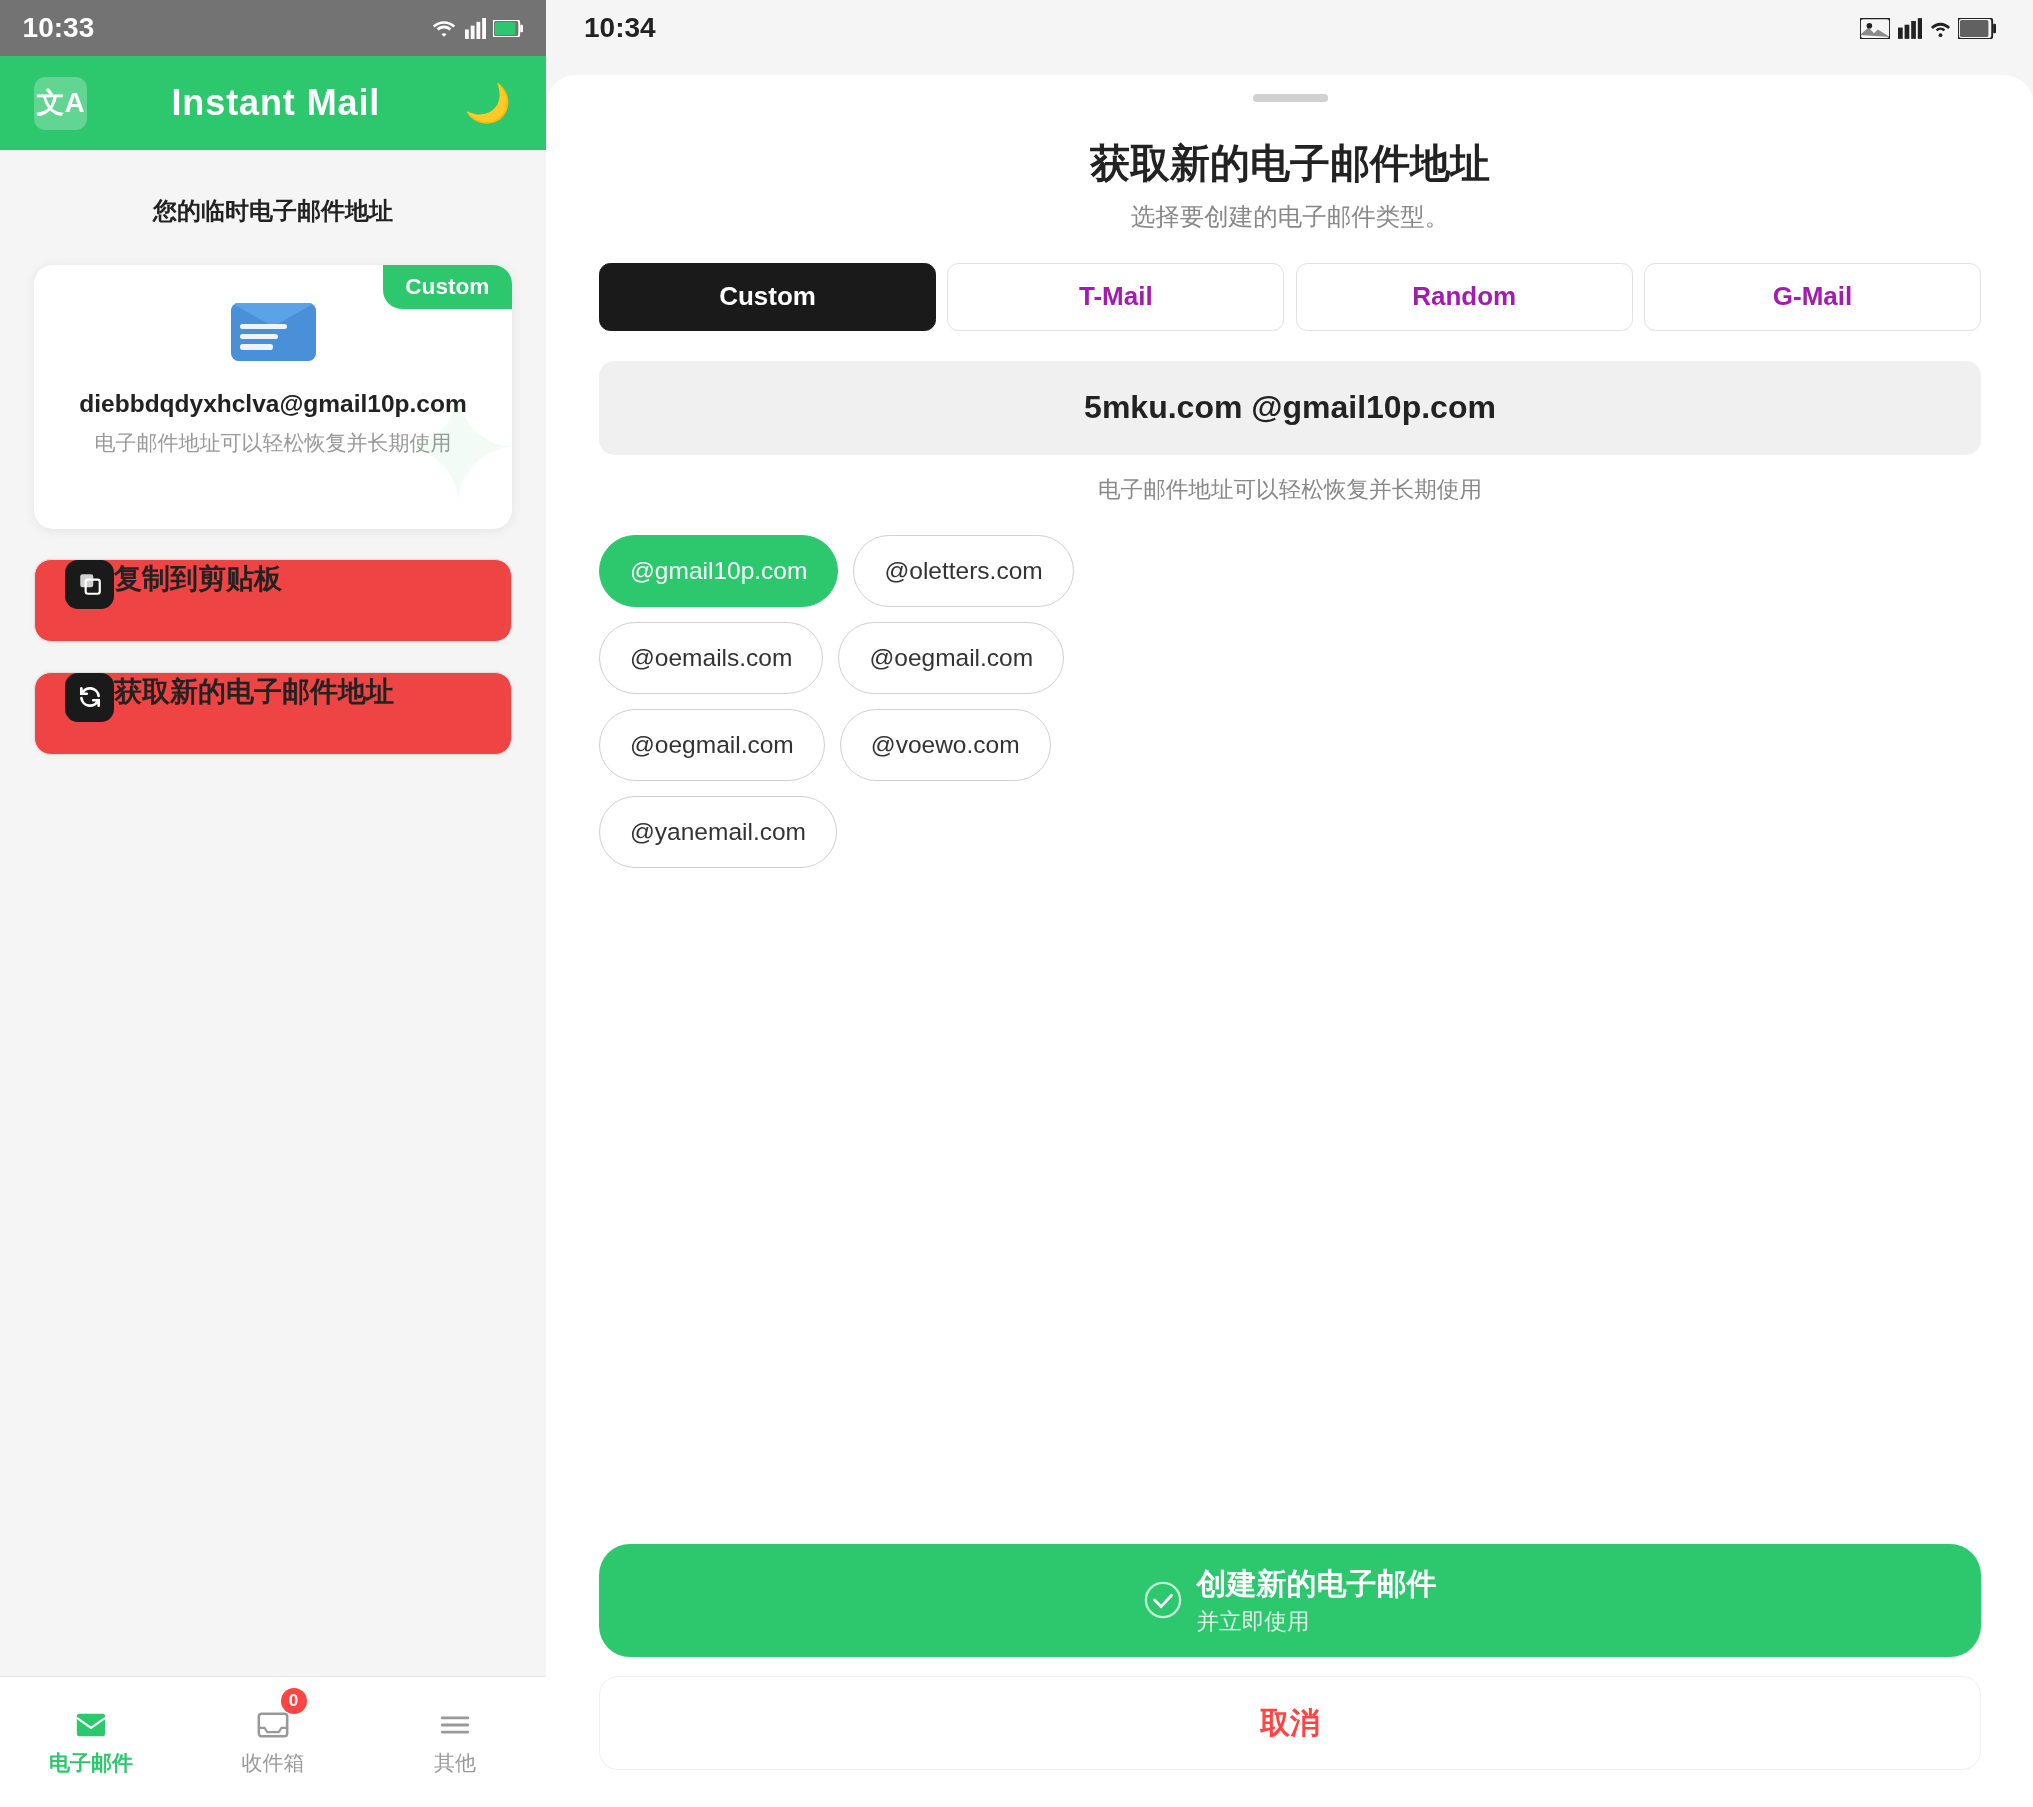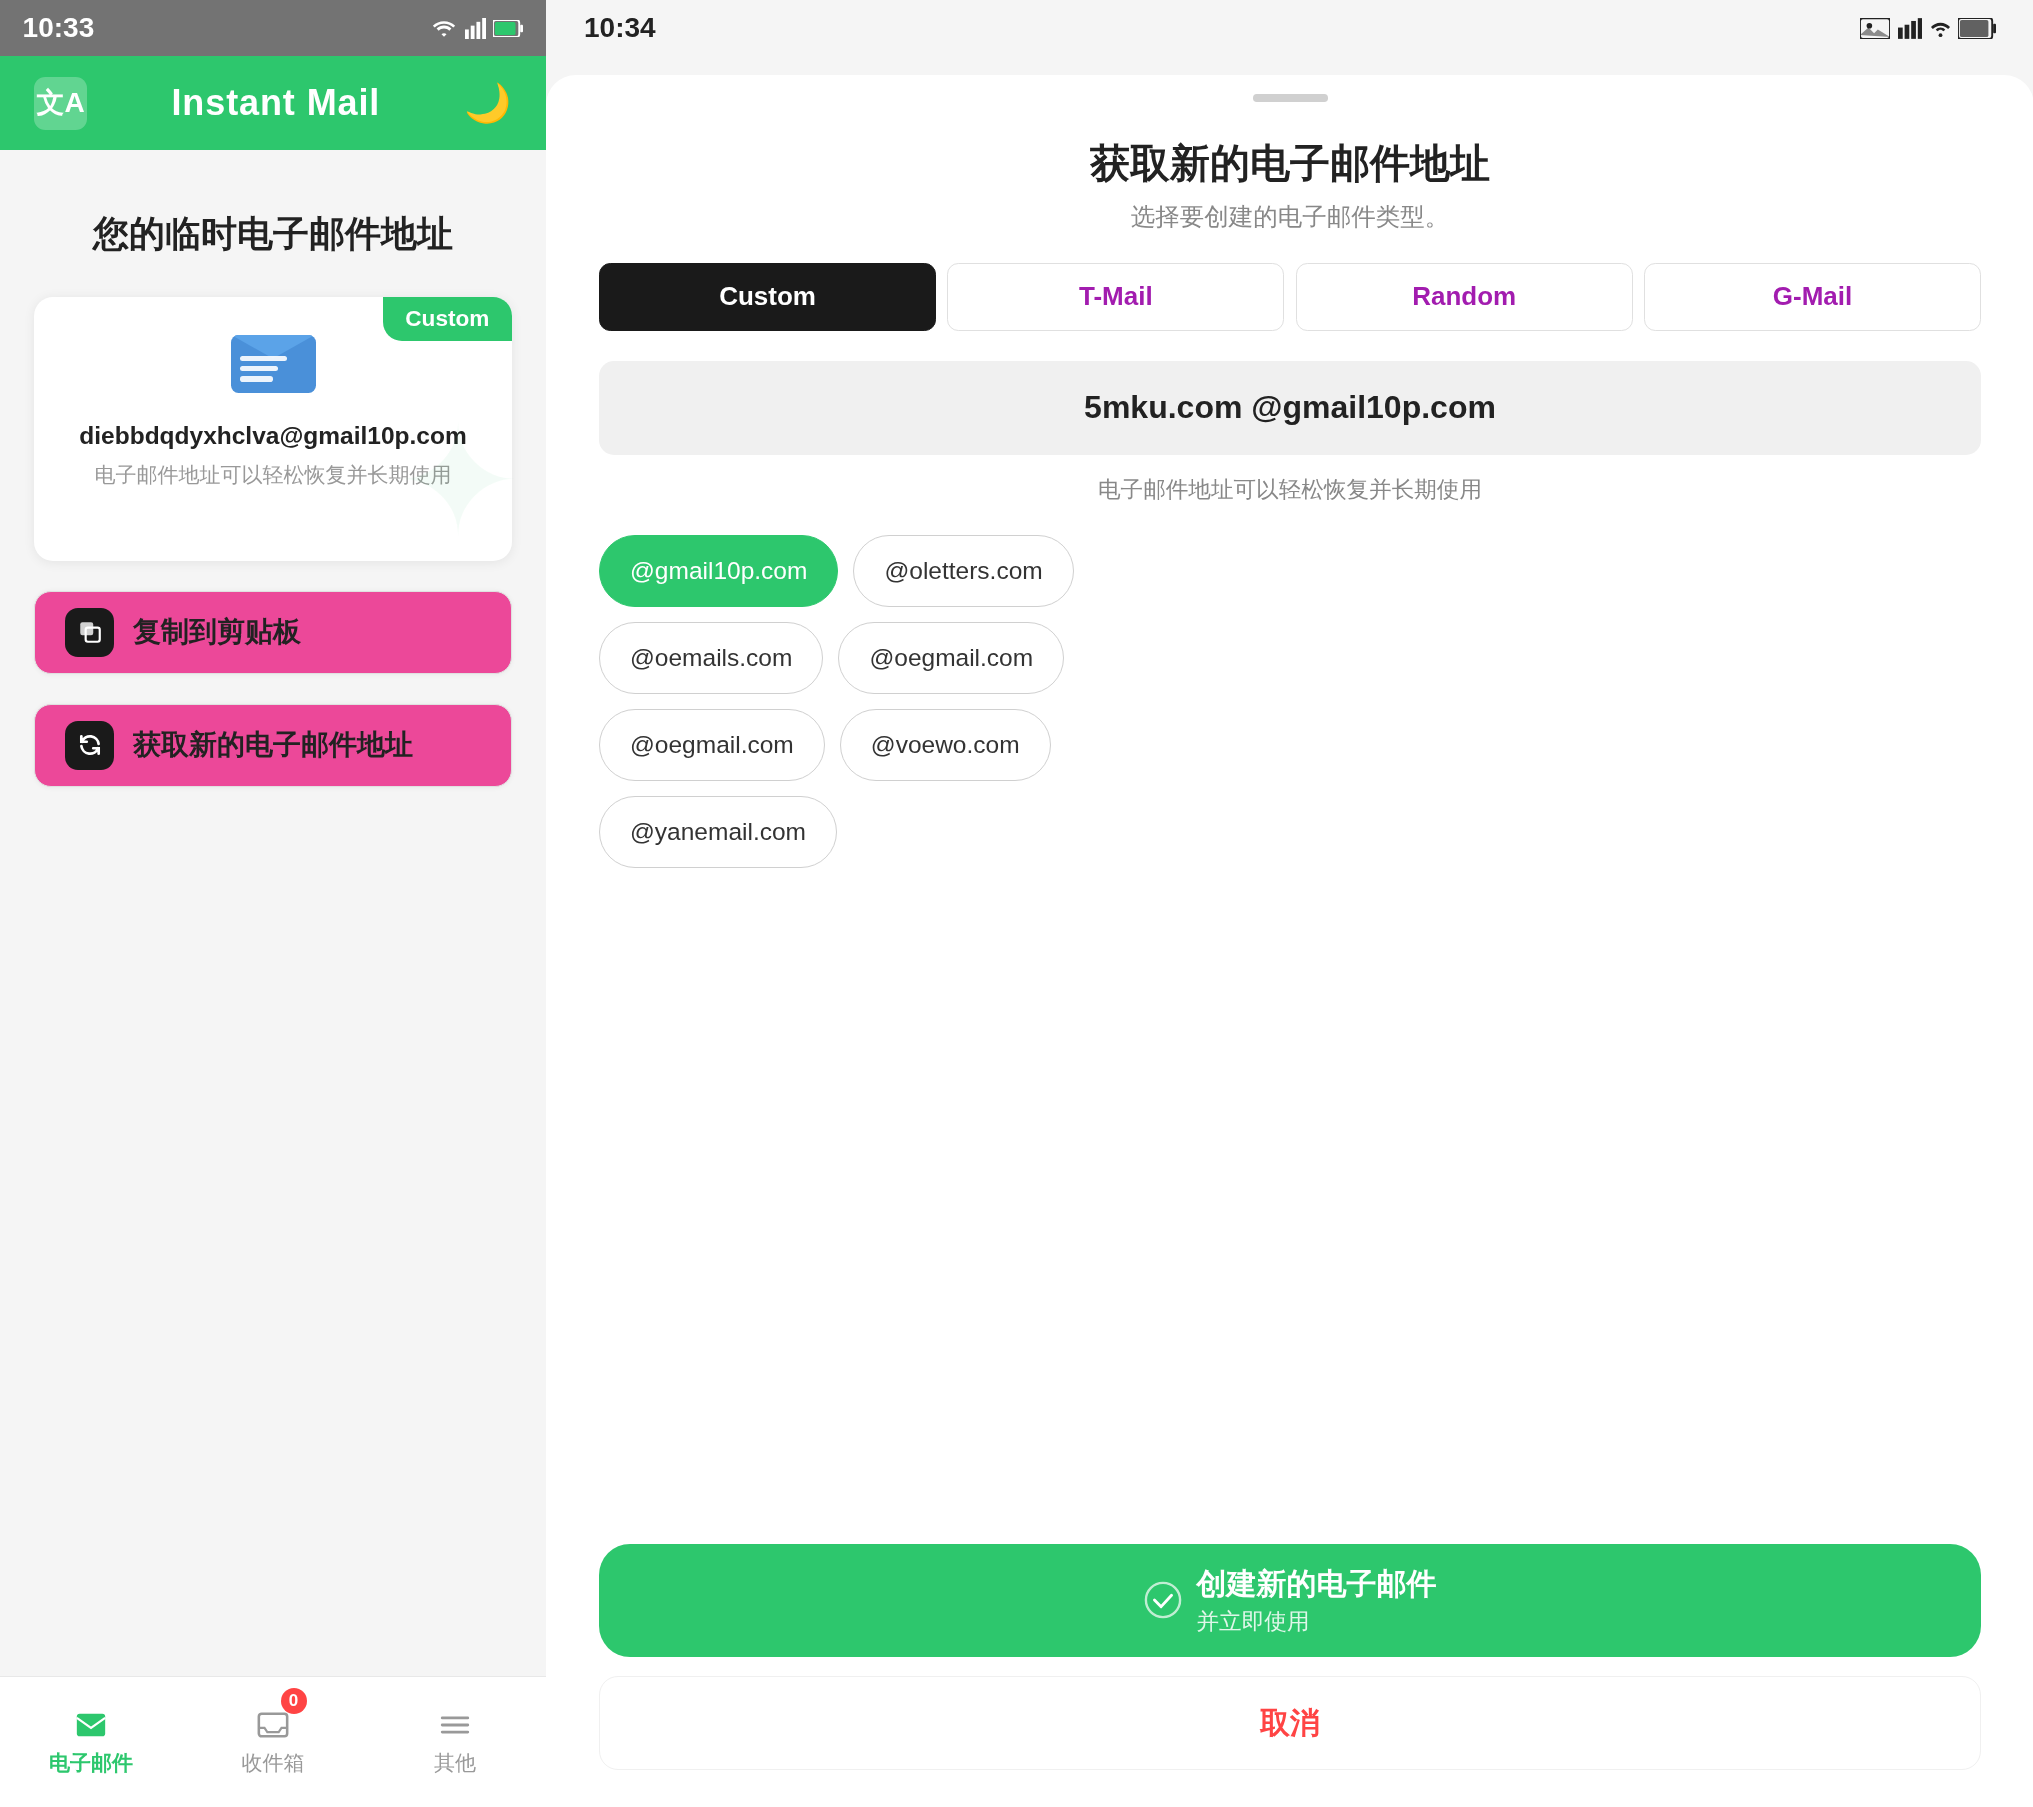--- a/index.html
+++ b/index.html
@@ -69,26 +69,25 @@
 
     .main-content-left {
       flex: 1;
       padding: 45px 34px 0;
       display: flex;
       flex-direction: column;
       gap: 30px;
     }
 
     .page-title-left {
-      font-size: 36px;
+      font-size: 24px;
       font-weight: 700;
       color: #222;
       text-align: center;
       margin-bottom: 7.5px;
-      margin-top: 15px;
     }
 
     .email-card {
       background: white;
       border-radius: 19px;
       padding: 38px 30px 34px;
       position: relative;
       box-shadow: 0 1.9px 11.3px rgba(0,0,0,0.07);
       display: flex;
       flex-direction: column;
@@ -133,28 +132,27 @@
       word-break: break-all;
     }
 
     .email-subtitle {
       font-size: 21px;
       color: #999;
       text-align: center;
     }
 
     .action-btn {
-      background: #ec4899;
+      background: #ef4444;
       border: 1.4px solid #e0e0e0;
       border-radius: 17px;
       height: 83px;
       display: flex;
-      align-items: center;
+      align-items: flex-start;
       padding: 0 30px;
-      gap: 19px;
       cursor: pointer;
       box-shadow: 0 0.9px 5.6px rgba(0,0,0,0.05);
     }
 
     .action-btn .btn-icon {
       width: 49px; height: 49px;
       background: #1a1a1a;
       border-radius: 13px;
       display: flex; align-items: center; justify-content: center;
       color: white;

